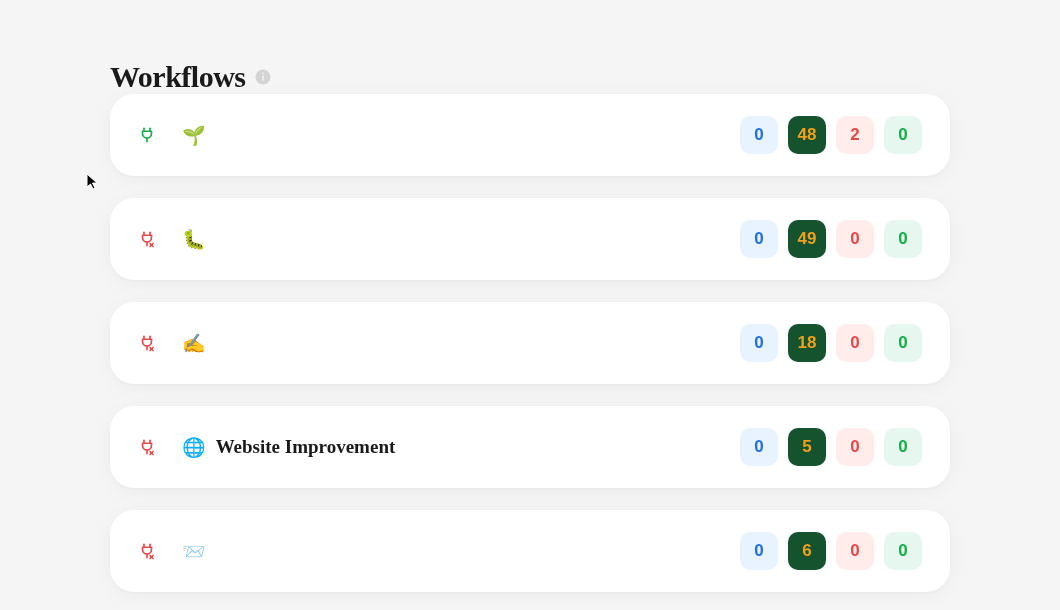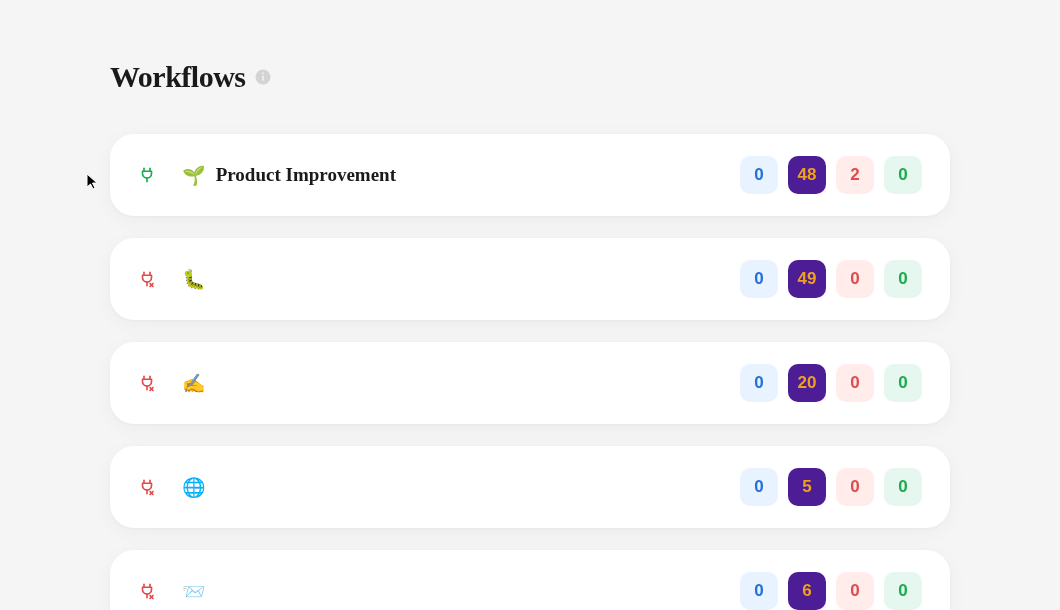--- a/index.html
+++ b/index.html
@@ -12,21 +12,20 @@
     overflow: hidden;
     position: relative;
   }
   .page {
     padding: 60px 110px 0 110px;
   }
   .header {
     display: flex;
     align-items: center;
     gap: 8px;
-    margin-bottom: 40px;
   }
   .title {
     font-size: 30px;
     font-weight: 700;
     letter-spacing: -0.5px;
   }
   .info-icon {
     width: 18px;
     height: 18px;
     color: #cfcfcf;
@@ -78,21 +77,21 @@
     border-radius: 10px;
     display: flex;
     align-items: center;
     justify-content: center;
     font-family: -apple-system, BlinkMacSystemFont, "Segoe UI", sans-serif;
     font-weight: 700;
     font-size: 17px;
     padding: 0 8px;
   }
   .badge-blue   { background: #e9f3ff; color: #1f6fe0; }
-  .badge-orange { background: #4c1d95; color: #f0a01e; }
+  .badge-orange { background: #14532d; color: #f0a01e; }
   .badge-red    { background: #ffeceb; color: #e24a4a; }
   .badge-green  { background: #e6f7ef; color: #1aab4a; }
   .cursor {
     position: absolute;
     left: 86px;
     top: 173px;
     pointer-events: none;
   }
 </style>
 </head>
@@ -118,21 +117,20 @@
           <svg width="18" height="18" viewBox="0 0 24 24" fill="none" stroke="currentColor" stroke-width="2.2" stroke-linecap="round" stroke-linejoin="round">
             <path d="M8 7V3"></path>
               <path d="M16 7V3"></path>
             <path d="M6 7h12v3a6 6 0 0 1-6 6 6 6 0 0 1-6-6V7z"></path>
             <path d="M12 16v5"></path>
           </svg>
         </span>
       </div>
       <div class="name-col">
         <span class="emoji">🌱</span>
-        <span>Product Improvement</span>
       </div>
       <div class="badges">
         <span class="badge badge-blue">0</span>
         <span class="badge badge-orange">48</span>
         <span class="badge badge-red">2</span>
         <span class="badge badge-green">0</span>
       </div>
     </div>
 
     <div class="card">
@@ -170,41 +168,42 @@
             <path d="M16 18l4 4"></path>
               <path d="M20 18l-4 4"></path>
           </svg>
         </span>
       </div>
       <div class="name-col">
         <span class="emoji">✍️</span>
       </div>
       <div class="badges">
         <span class="badge badge-blue">0</span>
-        <span class="badge badge-orange">20</span>
+        <span class="badge badge-orange">18</span>
         <span class="badge badge-red">0</span>
         <span class="badge badge-green">0</span>
       </div>
     </div>
 
     <div class="card">
       <div class="plug-col">
         <span class="plug-icon plug-red">
           <svg width="18" height="18" viewBox="0 0 24 24" fill="none" stroke="currentColor" stroke-width="2.2" stroke-linecap="round" stroke-linejoin="round">
             <path d="M8 7V3"></path>
               <path d="M16 7V3"></path>
             <path d="M6 7h12v3a6 6 0 0 1-6 6 6 6 0 0 1-6-6V7z"></path>
             <path d="M12 16v5"></path>
             <path d="M16 18l4 4"></path>
               <path d="M20 18l-4 4"></path>
           </svg>
         </span>
       </div>
       <div class="name-col">
         <span class="emoji">🌐</span>
+        <span>Website Improvement</span>
       </div>
       <div class="badges">
         <span class="badge badge-blue">0</span>
         <span class="badge badge-orange">5</span>
         <span class="badge badge-red">0</span>
         <span class="badge badge-green">0</span>
       </div>
     </div>
 
     <div class="card">

